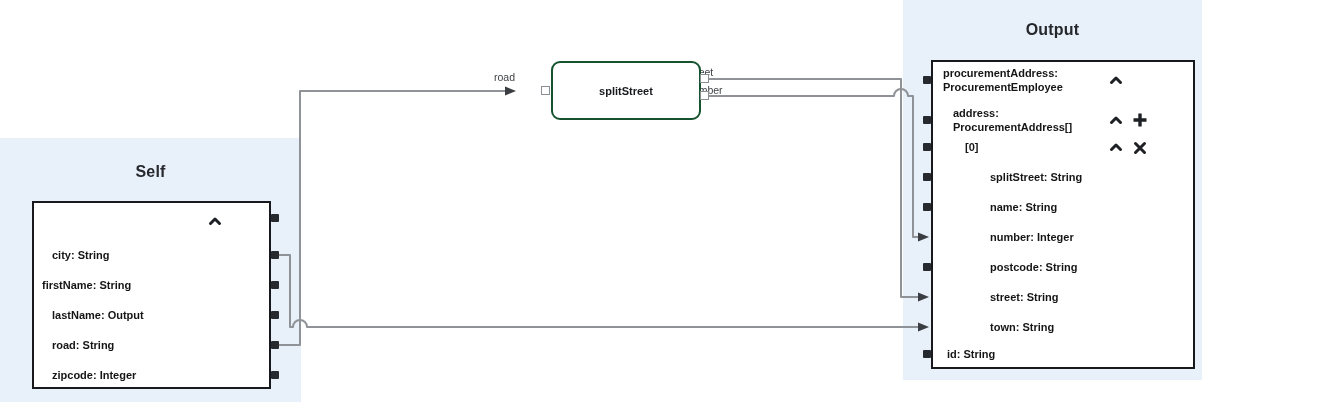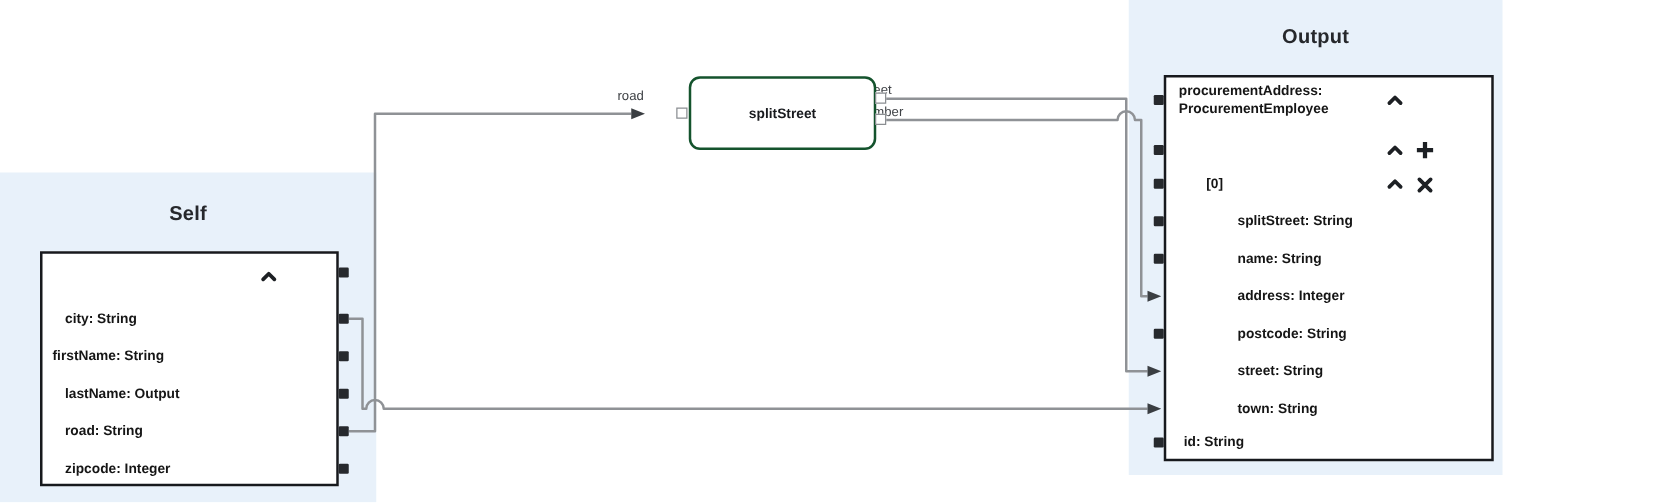--- a/index.html
+++ b/index.html
@@ -121,20 +121,24 @@
     <div class="row" style="left:10px;top:4px">
       <div>procurementAddress:</div>
       <div>ProcurementEmployee</div>
     </div>
     <span class="icon" style="left:176px;top:13px">
       <svg width="14" height="10">
           <path d="M2.5 7.5 L7 3 L11.5 7.5" stroke="#1d2024" stroke-width="3" fill="none" stroke-linecap="round" stroke-linejoin="round"></path>
         </svg>
     </span>
 
+    <div class="row" style="left:20px;top:44px">
+      <div>address:</div>
+      <div>ProcurementAddress[]</div>
+    </div>
     <span class="icon" style="left:176px;top:53px">
       <svg width="14" height="10">
           <path d="M2.5 7.5 L7 3 L11.5 7.5" stroke="#1d2024" stroke-width="3" fill="none" stroke-linecap="round" stroke-linejoin="round"></path>
         </svg>
     </span>
     <span class="icon" style="left:199px;top:50px">
       <svg width="16" height="16">
           <path d="M8 1.5 V14.5 M1.5 8 H14.5" stroke="#1d2024" stroke-width="3.4" fill="none"></path>
         </svg>
     </span>
@@ -148,21 +152,21 @@
         </svg>
     </span>
     <span class="icon" style="left:200px;top:79px">
       <svg width="14" height="14">
           <path d="M2.5 2.5 L11.5 11.5 M11.5 2.5 L2.5 11.5" stroke="#1d2024" stroke-width="3" fill="none" stroke-linecap="round"></path>
         </svg>
     </span>
 
     <div class="row center" style="left:57px;top:115px"><span>splitStreet: String</span></div>
     <div class="row center" style="left:57px;top:145px"><span>name: String</span></div>
-    <div class="row center" style="left:57px;top:175px"><span>address: Integer</span></div>
+    <div class="row center" style="left:57px;top:175px"><span>number: Integer</span></div>
     <div class="row center" style="left:57px;top:205px"><span>postcode: String</span></div>
     <div class="row center" style="left:57px;top:235px"><span>street: String</span></div>
     <div class="row center" style="left:57px;top:265px"><span>town: String</span></div>
     <div class="row center" style="left:14px;top:292px"><span>id: String</span></div>
 
     <span class="port" style="left:-10px;top:14px"></span>
     <span class="port" style="left:-10px;top:54px"></span>
     <span class="port" style="left:-10px;top:81px"></span>
     <span class="port" style="left:-10px;top:111px"></span>
     <span class="port" style="left:-10px;top:141px"></span>

